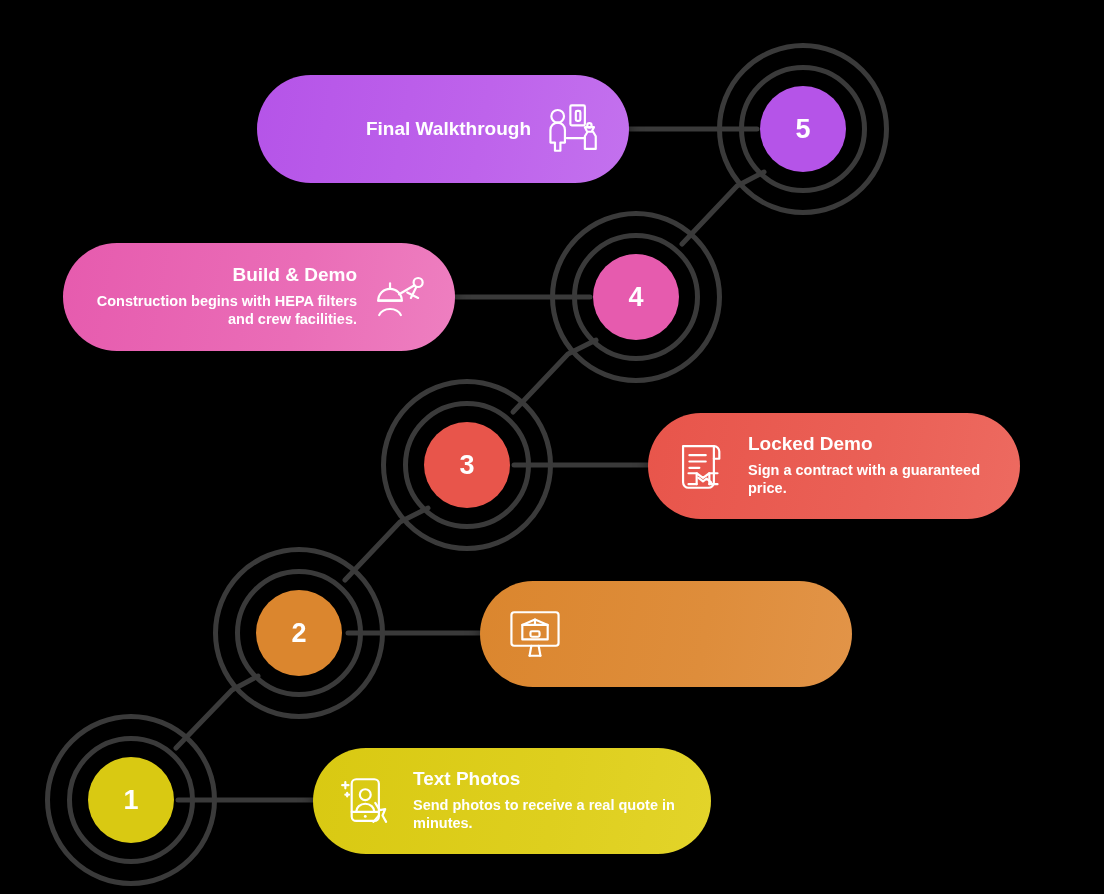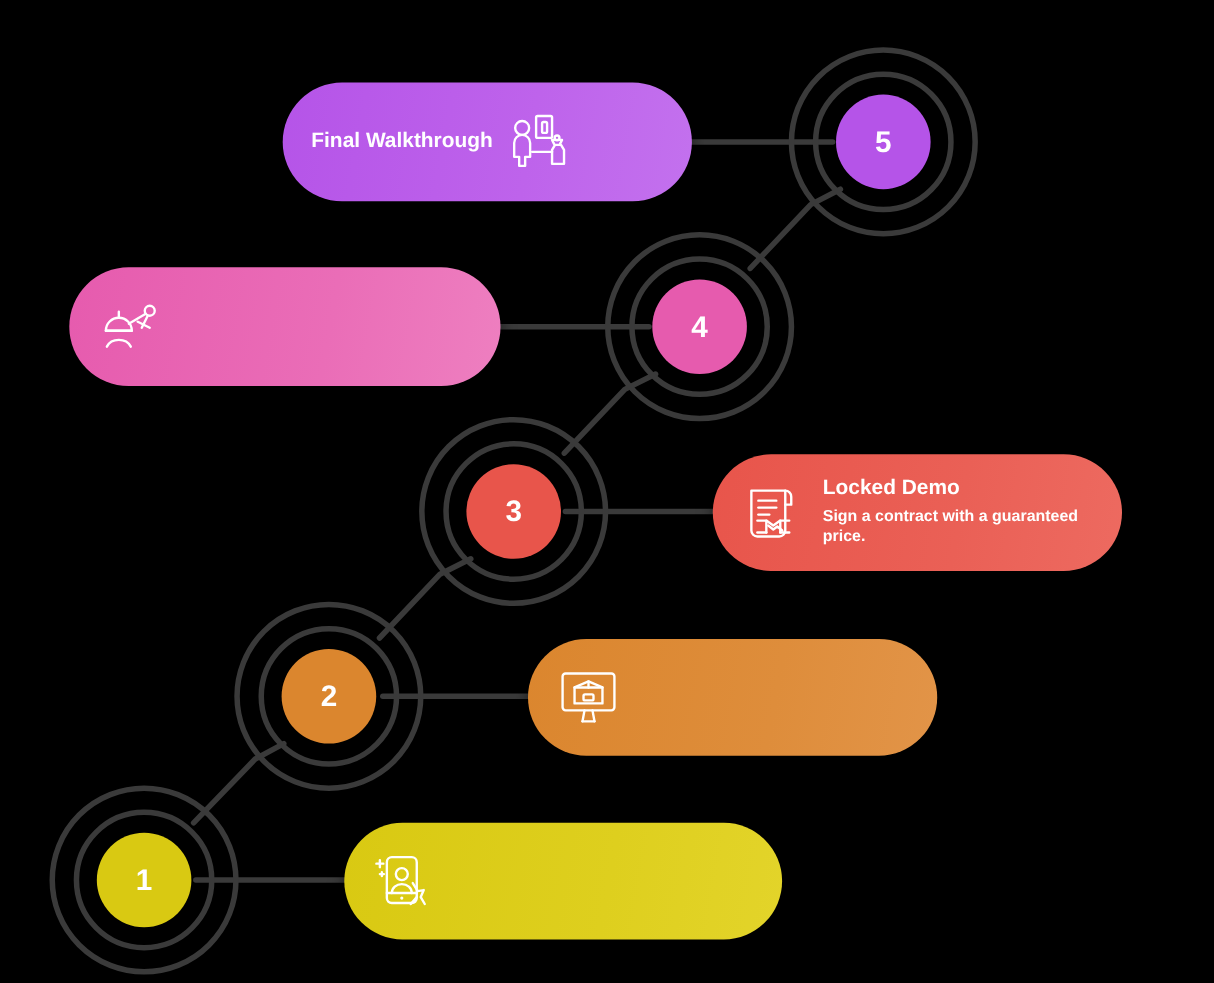--- a/index.html
+++ b/index.html
@@ -39,21 +39,21 @@
     padding: 0 26px;
     box-shadow: 0 5px 14px rgba(0,0,0,0.55);
   }
   .card .ico { flex: 0 0 auto; width: 58px; height: 58px; }
   .card .ico svg { width: 58px; height: 58px; display: block; }
   .card .txt { display: flex; flex-direction: column; gap: 6px; }
   .card .title { color: #fff; font-size: 19px; font-weight: bold; line-height: 1.1; }
   .card .desc  { color: #fff; font-size: 14.5px; font-weight: bold; line-height: 1.25; }
 
   
-  .card.align-right { }
+  .card.align-right { justify-content: flex-end; }
   .card.align-right .txt { align-items: flex-end; text-align: right; margin-right: 14px; }
   .card.align-left .txt { align-items: flex-start; text-align: left; margin-left: 16px; }
 </style>
 </head>
 <body>
 
 <div id="stage">
 
   <svg id="connectors" viewBox="0 0 1104 894" xmlns="http://www.w3.org/2000/svg">
     <g fill="none" stroke="#3a3a3a" stroke-width="5" stroke-linecap="round" stroke-linejoin="round">
@@ -132,20 +132,24 @@
         <path d="M24 42 H44"></path>
         <path d="M44 54 V40 l3-5 h6 l3 5 v14 Z"></path>
         <path d="M46 34 l-2-4 h10 l-2 4"></path>
         <circle cx="49" cy="28" r="2.4"></circle>
       </svg>
     </div>
   </div>
 
   <div class="card align-right" style="left:63px; top:243px; width:392px; height:108px;
               background:linear-gradient(100deg,#E65BAE 0%,#EA6DB7 60%,#EE7FC0 100%);">
+    <div class="txt">
+      <div class="title">Build &amp; Demo</div>
+      <div class="desc">Construction begins with HEPA filters and crew facilities.</div>
+    </div>
     <div class="ico">
       <svg viewBox="0 0 64 64" fill="none" stroke="#ffffff" stroke-width="2.4" stroke-linecap="round" stroke-linejoin="round">
         <path d="M8 36 a13 13 0 0 1 26 0 Z"></path>
         <path d="M8 36 H34"></path>
         <path d="M21 23 V17"></path>
         <path d="M9 52 a13 11 0 0 1 24 0"></path>
         <path d="M31 29 L48 19"></path>
         <circle cx="52" cy="16" r="5"></circle>
         <path d="M44 33 L50 21"></path>
         <path d="M40 27 L52 33"></path>
@@ -200,15 +204,19 @@
         <path d="M14 44 h30"></path>
         <circle cx="29" cy="49" r="1.6" fill="#ffffff" stroke="none"></circle>
         <circle cx="29" cy="25" r="6"></circle>
         <path d="M19 44 a10 9 0 0 1 20 0"></path>
         <path d="M40 34 l5 8 l6 -1 l-3 7 l4 7"></path>
         <path d="M44 48 l-6 7"></path>
         <path d="M7 11 v7 M3.5 14.5 h7"></path>
         <path d="M9 23 v4 M7 25 h4"></path>
       </svg>
     </div>
+    <div class="txt">
+      <div class="title">Text Photos</div>
+      <div class="desc">Send photos to receive a real quote in minutes.</div>
+    </div>
   </div>
 
 </div>
 
 </body></html>

